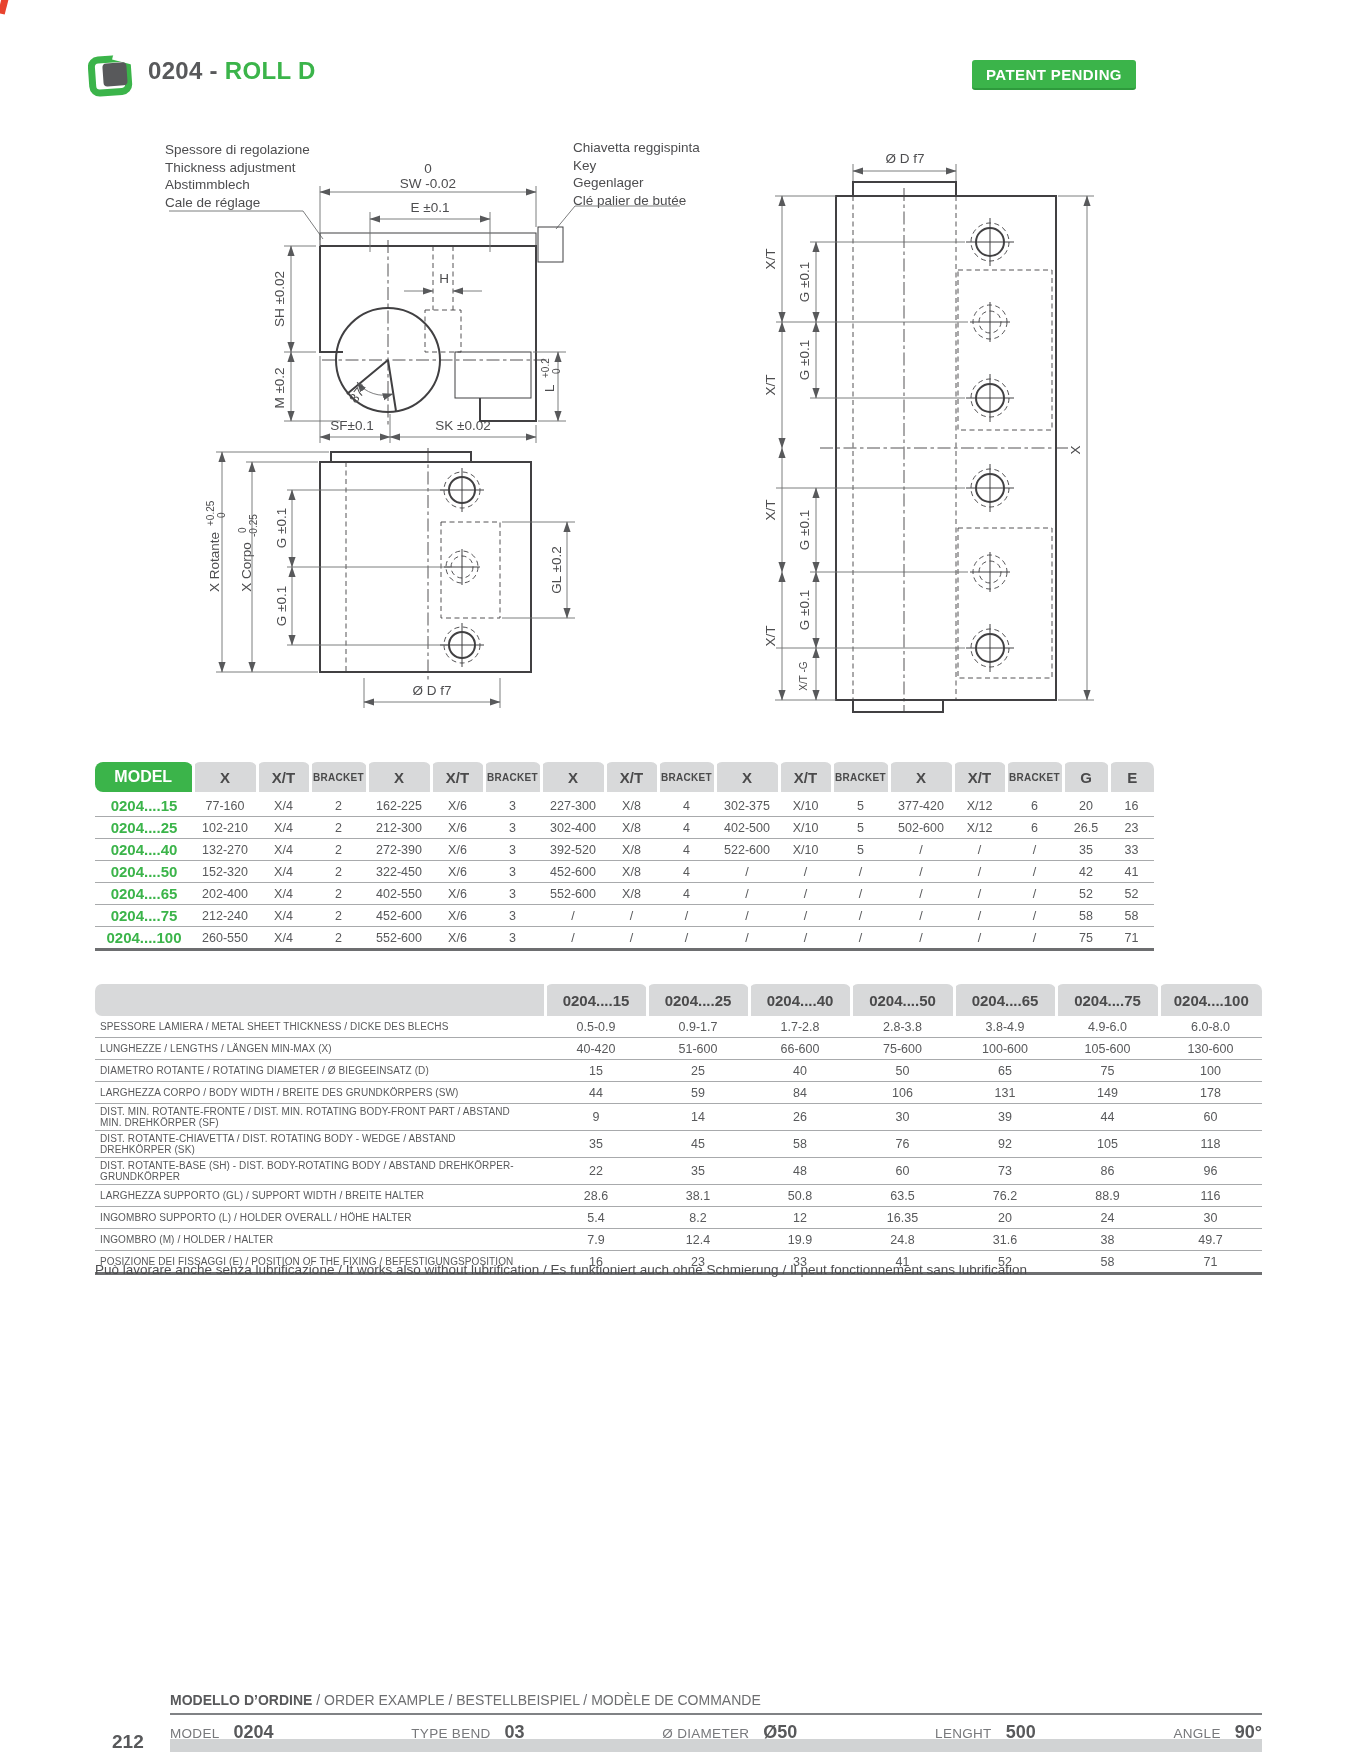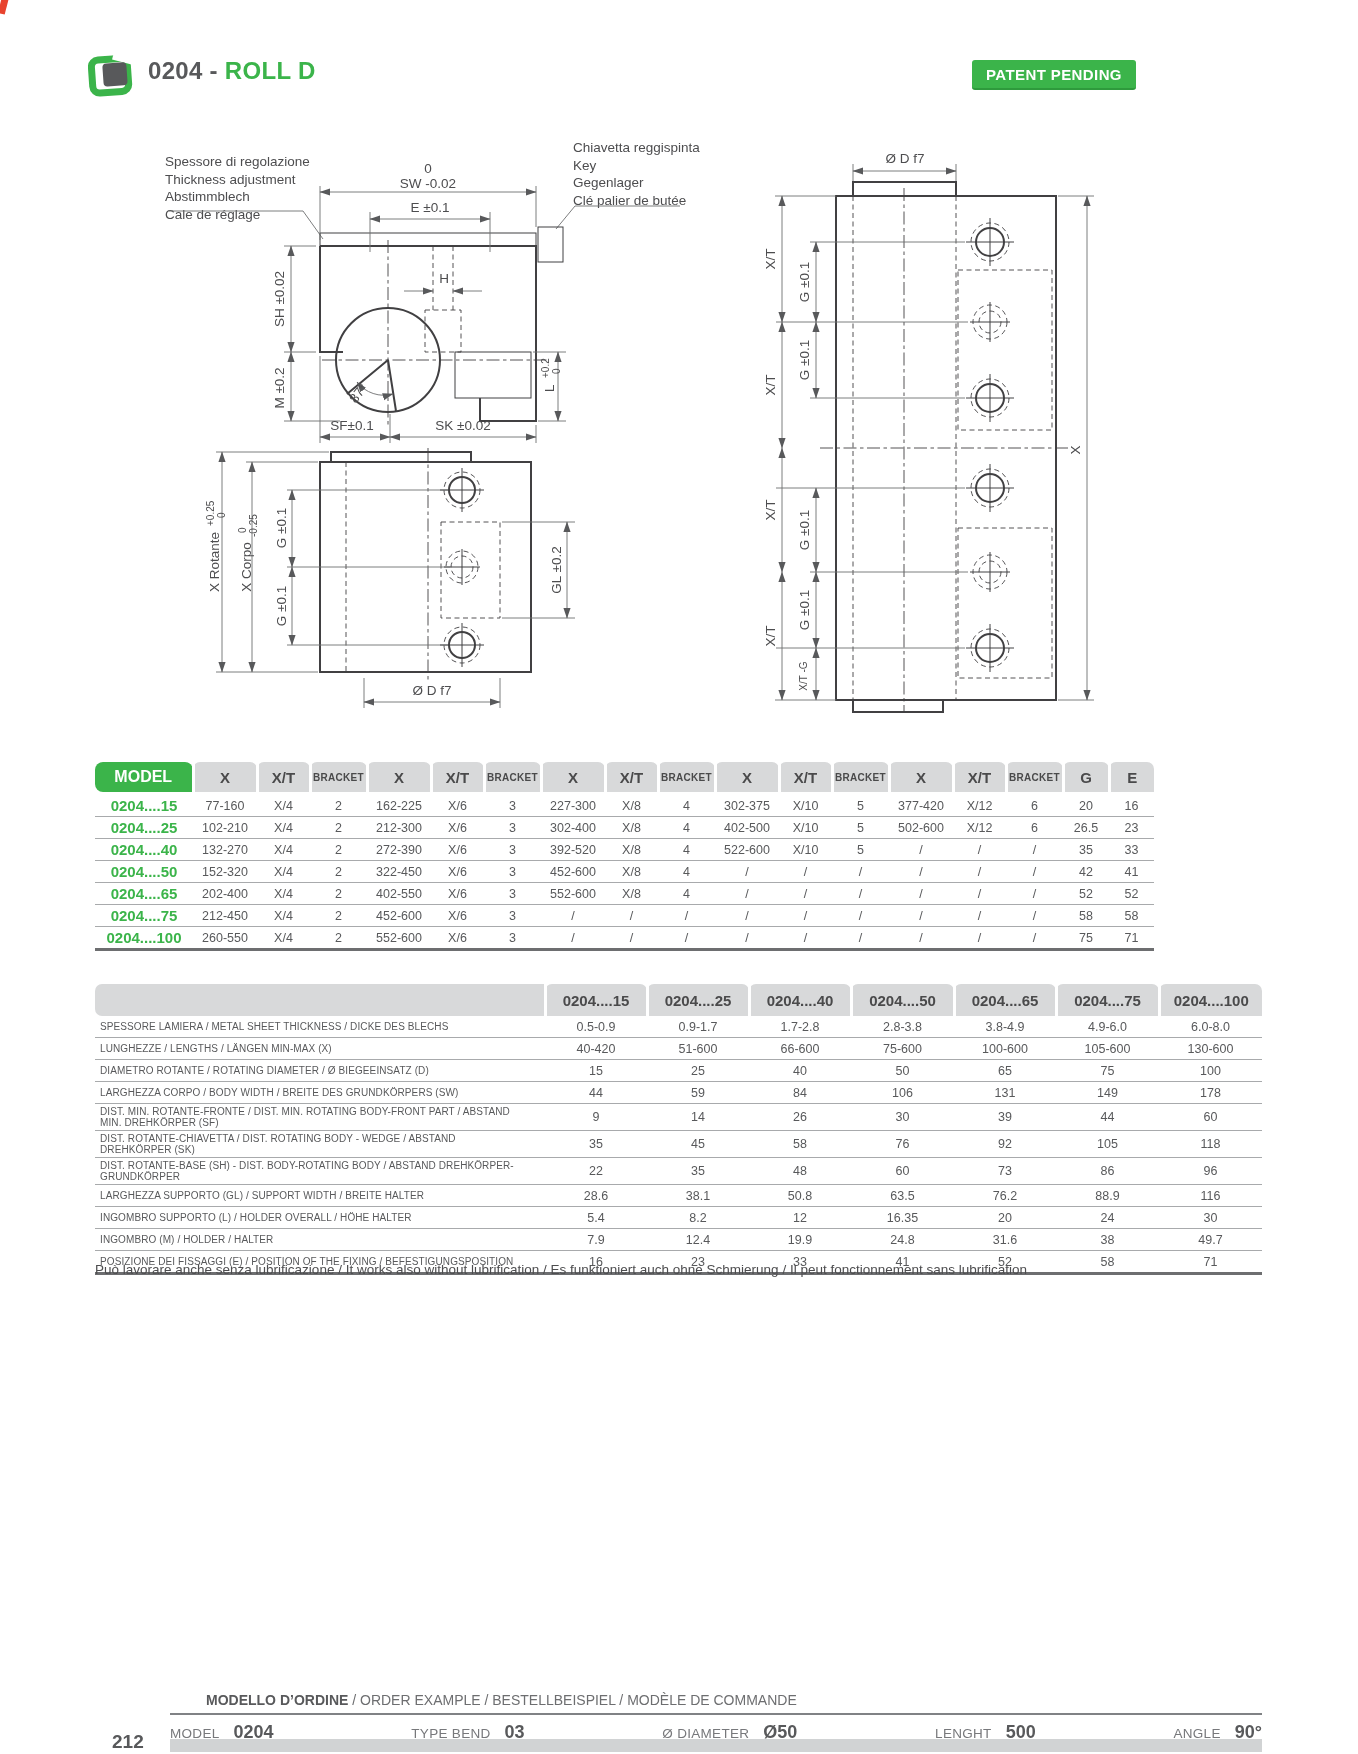--- a/index.html
+++ b/index.html
@@ -52,21 +52,21 @@
                text-transform:uppercase; color:#58595b; }
   .t2 tbody tr td { border-top:1px solid #a8aaac; }
   .t2 tbody tr:first-child td { border-top:none; }
 
   .note { position:absolute; left:95px; top:1262px; font-size:13.5px; color:#4d4d4f; }
   .note b { font-weight:400; }
 
   
   .order-title { position:absolute; left:170px; top:1692px; width:1092px; font-size:14px; color:#6d6e70;
                  border-bottom:2px solid #808285; padding-bottom:5px; }
-  .order-title b { color:#58595b; font-weight:700;margin-left:36px; }
+  .order-title b { color:#58595b; font-weight:700; }
   .order-fields { position:absolute; left:170px; top:1722px; width:1092px; display:flex; justify-content:space-between; }
   .field { display:flex; align-items:baseline; gap:14px; }
   .field .lab { font-size:13.5px; color:#77787b; letter-spacing:0.3px; }
   .field .val { font-size:18px; font-weight:700; color:#58595b; }
   .foot-bar { position:absolute; left:170px; top:1739px; width:1092px; height:13px; background:#d1d3d4; }
   .page-num { position:absolute; left:112px; top:1731px; font-size:19px; font-weight:700; color:#58595b;text-align:right; }
 </style>
 </head>
 <body>
 
@@ -79,21 +79,21 @@
       <g transform="rotate(-4 25 23)">
         <rect x="4" y="7" width="36" height="33" rx="7" fill="none" stroke="#3bb44a" stroke-width="7"></rect>
         <rect x="27" y="-4" width="26" height="16" fill="#fff" transform="rotate(18 40 4)"></rect>
         <rect x="15" y="11" width="24" height="23" rx="4" fill="#58595b"></rect>
       </g>
     </svg>
   </div>
   <div class="hdr-title"><span>0204 - </span><span class="green">ROLL D</span></div>
   <div class="patent">PATENT PENDING</div>
 
-  <div class="ann" style="left:165px; top:153px;">
+  <div class="ann" style="left:165px; top:141px;">
     <div>Spessore di regolazione</div>
     <div>Thickness adjustment</div>
     <div>Abstimmblech</div>
     <div>Cale de réglage</div>
   </div>
   <div class="ann" style="left:573px; top:139px;">
     <div>Chiavetta reggispinta</div>
     <div>Key</div>
     <div>Gegenlager</div>
     <div>Clé palier de butée</div>
@@ -439,21 +439,21 @@
           <td>/</td>
           <td>/</td>
           <td>/</td>
           <td>/</td>
           <td>52</td>
           <td>52</td>
         </tr>
 
         <tr>
           <td class="model">0204....75</td>
-          <td>212-450</td>
+          <td>212-240</td>
           <td>X/4</td>
           <td>2</td>
           <td>452-600</td>
           <td>X/6</td>
           <td>3</td>
           <td>/</td>
           <td>/</td>
           <td>/</td>
           <td>/</td>
           <td>/</td>

